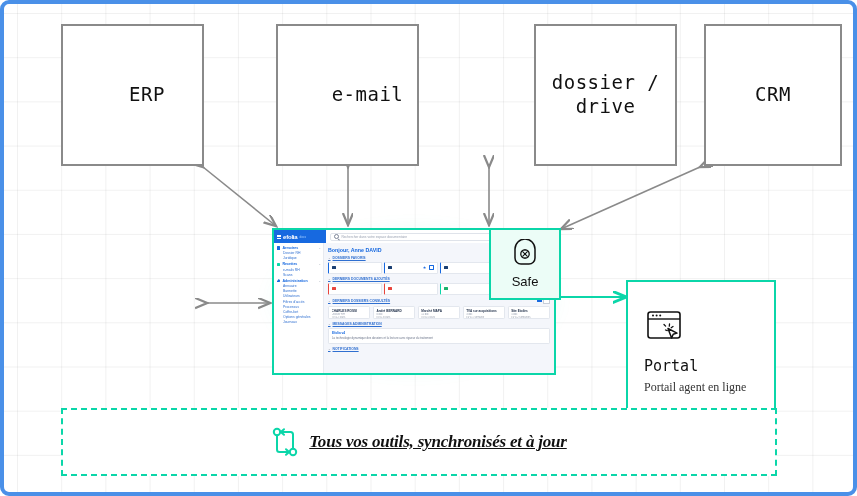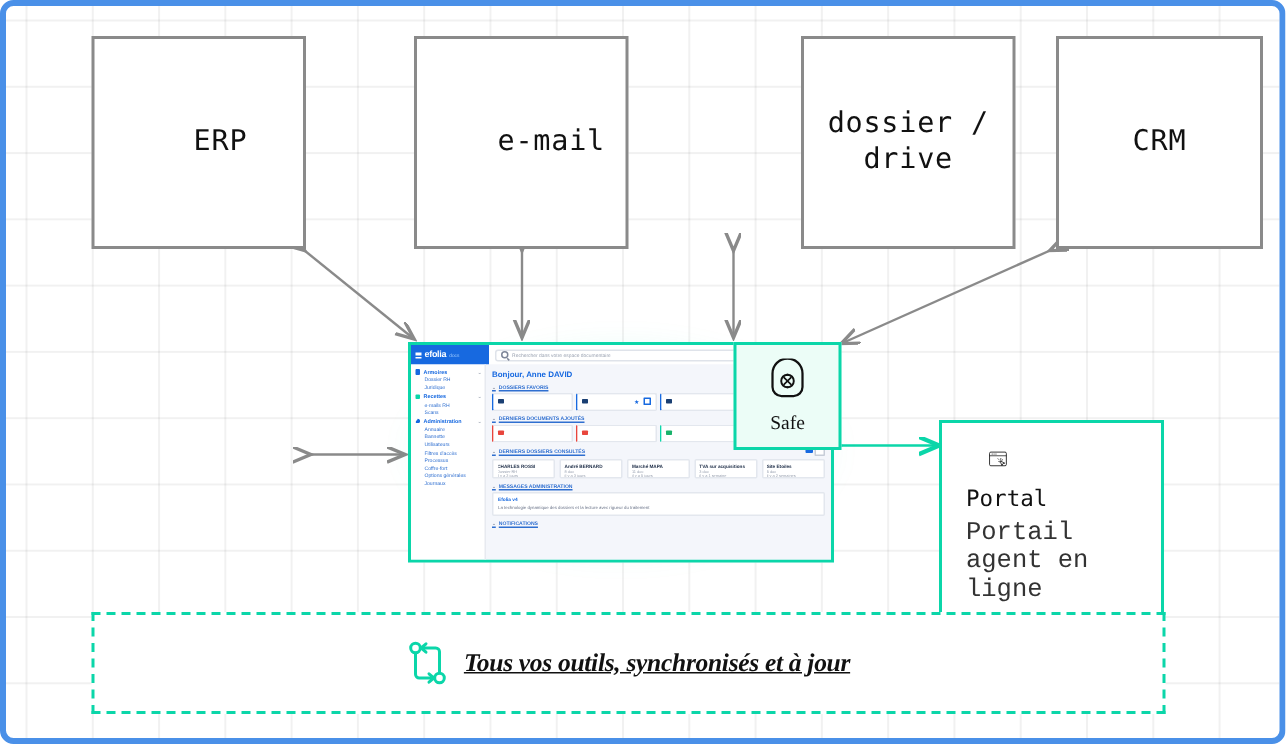--- a/index.html
+++ b/index.html
@@ -19,24 +19,24 @@
     display:flex;align-items:center;justify-content:center;text-align:center;
     font-family:"DejaVu Sans Mono","Liberation Mono",monospace;font-size:19px;color:#111;
     letter-spacing:.5px;line-height:1.25;}
 
   svg#arrows{position:absolute;inset:0;width:857px;height:496px;pointer-events:none;}
 
   
   .tealbox{position:absolute;box-sizing:border-box;border:2.5px solid #0bd6a9;background:#fff;}
   #safe-box{display:flex;flex-direction:column;align-items:center;justify-content:center;
     background:#ecfdf7;gap:5px;}
-  #safe-label{font-family:Liberation Serif, serif;font-size:13px;color:#111;}
+  #safe-label{font-family:Liberation Sans, sans-serif;font-size:13px;color:#111;}
   #portal-box{padding:18px 16px;display:flex;flex-direction:column;justify-content:center;gap:5px;margin-top:48px;}
   #portal-title{font-family:"DejaVu Sans Mono","Liberation Mono",monospace;font-size:15px;color:#111;}
-  #portal-sub{font-size:17px;color:#333;font-family:Liberation Mono, monospace;}
+  #portal-sub{font-size:12px;color:#333;font-family:Liberation Serif, serif;}
 
   
   #app-glow{position:absolute;left:259px;top:216px;width:302px;height:160px;
     background:radial-gradient(ellipse at center,rgba(11,214,169,.25) 0%,rgba(11,214,169,0) 72%);
     filter:blur(6px);}
   #app-shot{position:absolute;left:268px;top:224px;width:284px;height:147px;box-sizing:border-box;
     border:2.5px solid #0bd6a9;background:#f4f6fb;overflow:hidden;}
   #app-top{display:flex;height:13px;background:#fff;}
   #app-logo{width:52px;background:#1769e0;display:flex;align-items:center;gap:2px;padding-left:3px;box-sizing:border-box;}
   #app-logo .burger{width:4px;height:4px;display:flex;flex-direction:column;justify-content:space-between;}

